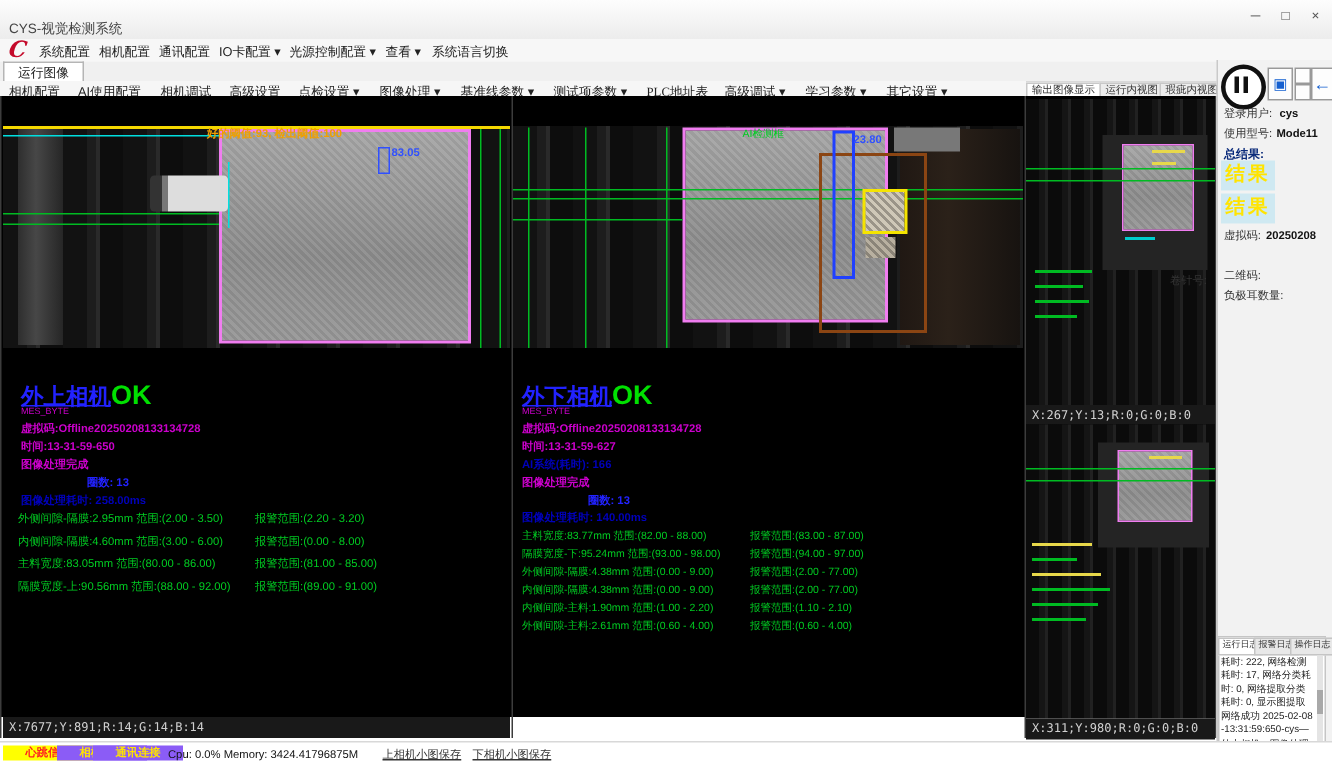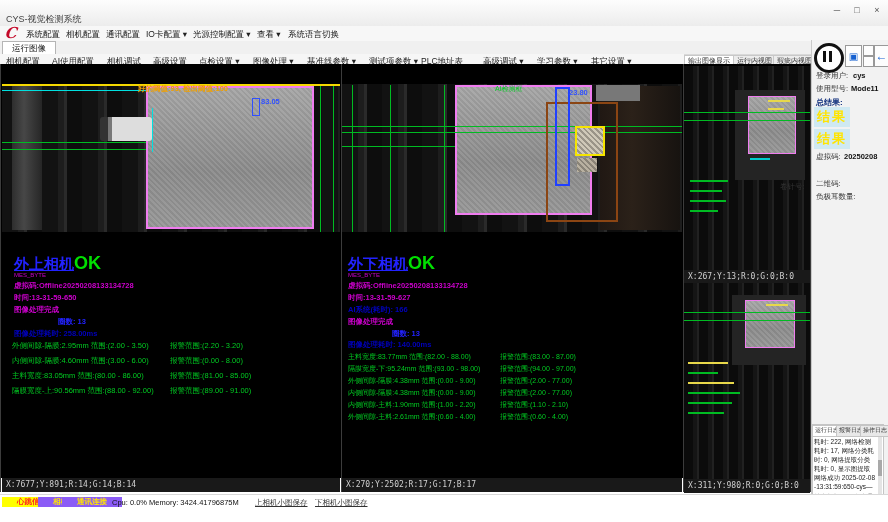--- a/index.html
+++ b/index.html
@@ -114,21 +114,21 @@
 
   <div class="abs toolbar"></div>
   <div class="abs tool-item" style="left:6px;">相机配置</div>
   <div class="abs tool-item" style="left:52px;">AI使用配置</div>
   <div class="abs tool-item" style="left:107px;">相机调试</div>
   <div class="abs tool-item" style="left:153px;">高级设置</div>
   <div class="abs tool-item" style="left:199px;">点检设置 ▾</div>
   <div class="abs tool-item" style="left:253px;">图像处理 ▾</div>
   <div class="abs tool-item" style="left:307px;">基准线参数 ▾</div>
   <div class="abs tool-item" style="left:369px;">测试项参数 ▾</div>
-  <div class="abs tool-item" style="left:421px;">PLC地址表</div>
+  <div class="abs tool-item" style="left:431px;font-family:Liberation Serif, serif;">PLC地址表</div>
   <div class="abs tool-item" style="left:483px;">高级调试 ▾</div>
   <div class="abs tool-item" style="left:537px;">学习参数 ▾</div>
   <div class="abs tool-item" style="left:591px;">其它设置 ▾</div>
 
   <div class="abs thumbtab sel" style="left:684px;">输出图像显示</div>
   <div class="abs thumbtab" style="left:733px;">运行内视图</div>
   <div class="abs thumbtab" style="left:773px;">瑕疵内视图</div>
 
   <div class="abs imgarea"></div>
   <div class="abs vdiv" style="left:0;"></div>
@@ -206,21 +206,20 @@
   <div class="abs ot t-green-s" style="left:500px;top:364px;">报警范围:(94.00 - 97.00)</div>
   <div class="abs ot t-green-s" style="left:348px;top:376px;">外侧间隙-隔膜:4.38mm 范围:(0.00 - 9.00)</div>
   <div class="abs ot t-green-s" style="left:500px;top:376px;">报警范围:(2.00 - 77.00)</div>
   <div class="abs ot t-green-s" style="left:348px;top:388px;">内侧间隙-隔膜:4.38mm 范围:(0.00 - 9.00)</div>
   <div class="abs ot t-green-s" style="left:500px;top:388px;">报警范围:(2.00 - 77.00)</div>
   <div class="abs ot t-green-s" style="left:348px;top:400px;">内侧间隙-主料:1.90mm 范围:(1.00 - 2.20)</div>
   <div class="abs ot t-green-s" style="left:500px;top:400px;">报警范围:(1.10 - 2.10)</div>
   <div class="abs ot t-green-s" style="left:348px;top:412px;">外侧间隙-主料:2.61mm 范围:(0.60 - 4.00)</div>
   <div class="abs ot t-green-s" style="left:500px;top:412px;">报警范围:(0.60 - 4.00)</div>
 
-  <div class="abs coordsbar" style="left:342px;top:478px;width:340px;">X:270;Y:2502;R:17;G:17;B:17</div>
 
   <div class="abs thumb" style="top:66px;height:204px;"></div>
   <div class="abs" style="left:735px;top:90px;width:70px;height:90px;background:#242424;"></div>
   <div class="abs grayblock" style="left:748px;top:96px;width:48px;height:58px;border-width:1.5px;"></div>
   <div class="abs hline greenl" style="left:684px;top:112px;width:126px;"></div>
   <div class="abs hline greenl" style="left:684px;top:120px;width:126px;"></div>
   <div class="abs bar ybar" style="left:768px;top:100px;width:22px;"></div>
   <div class="abs bar ybar" style="left:768px;top:108px;width:16px;"></div>
   <div class="abs bar cbar" style="left:750px;top:158px;width:20px;"></div>
   <div class="abs bar gbar" style="left:690px;top:180px;width:38px;"></div>

